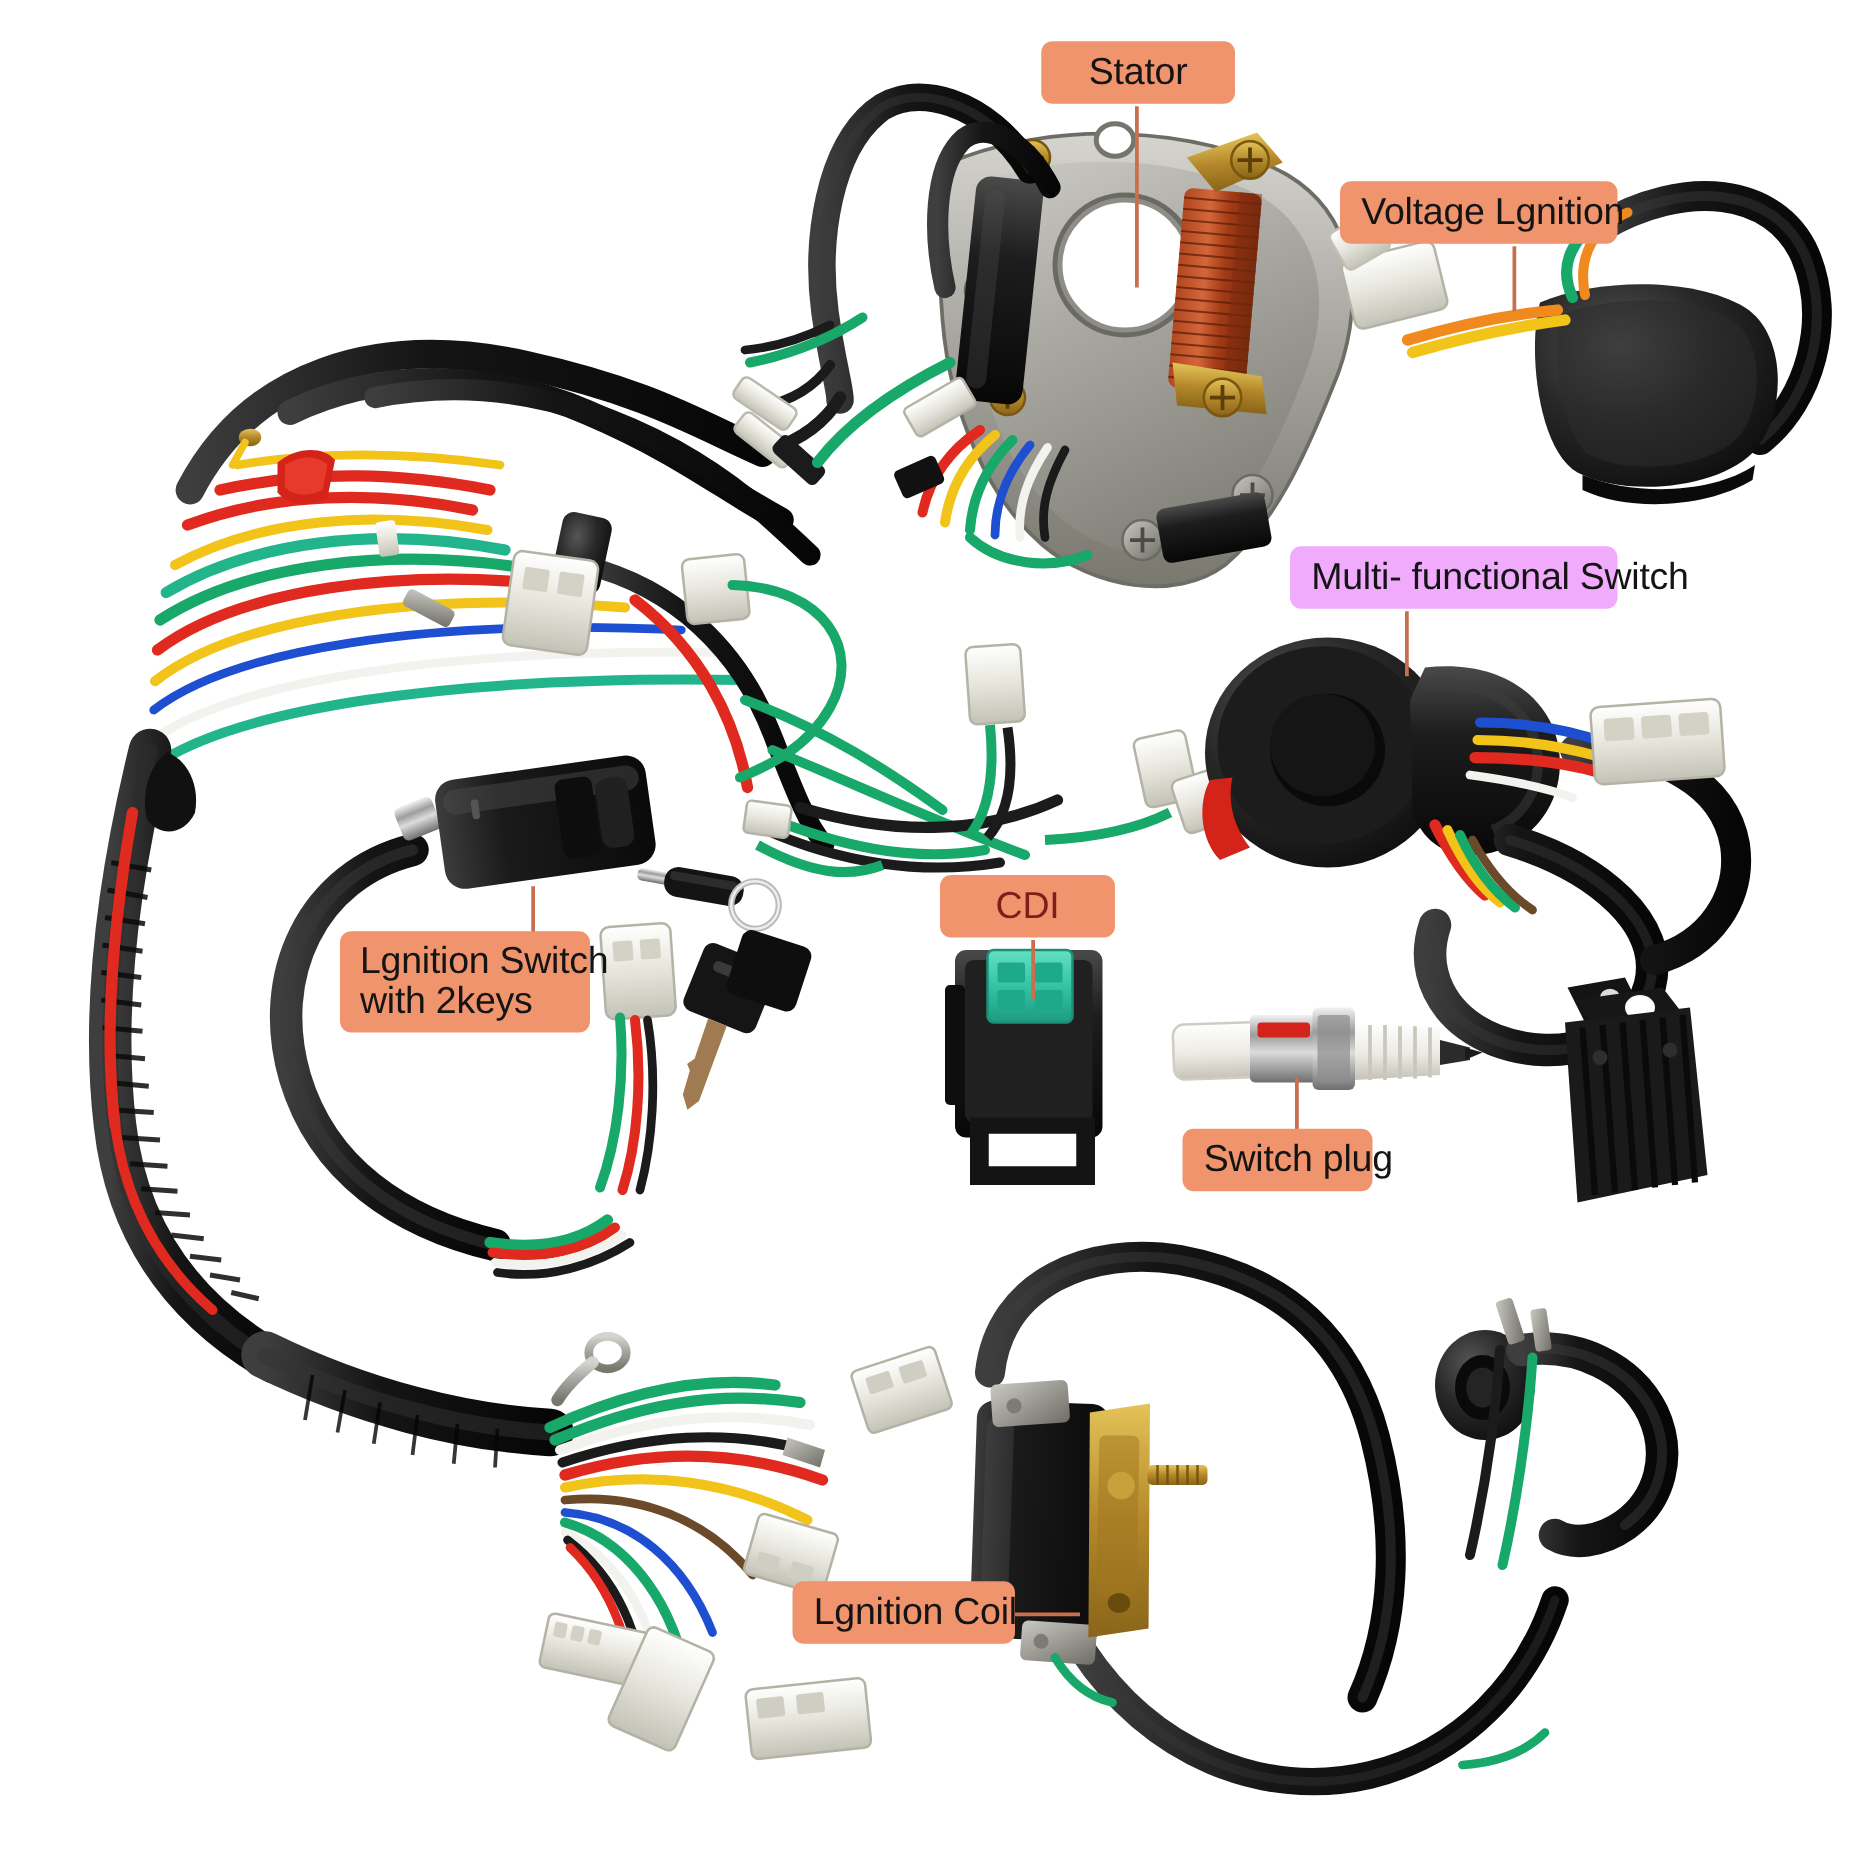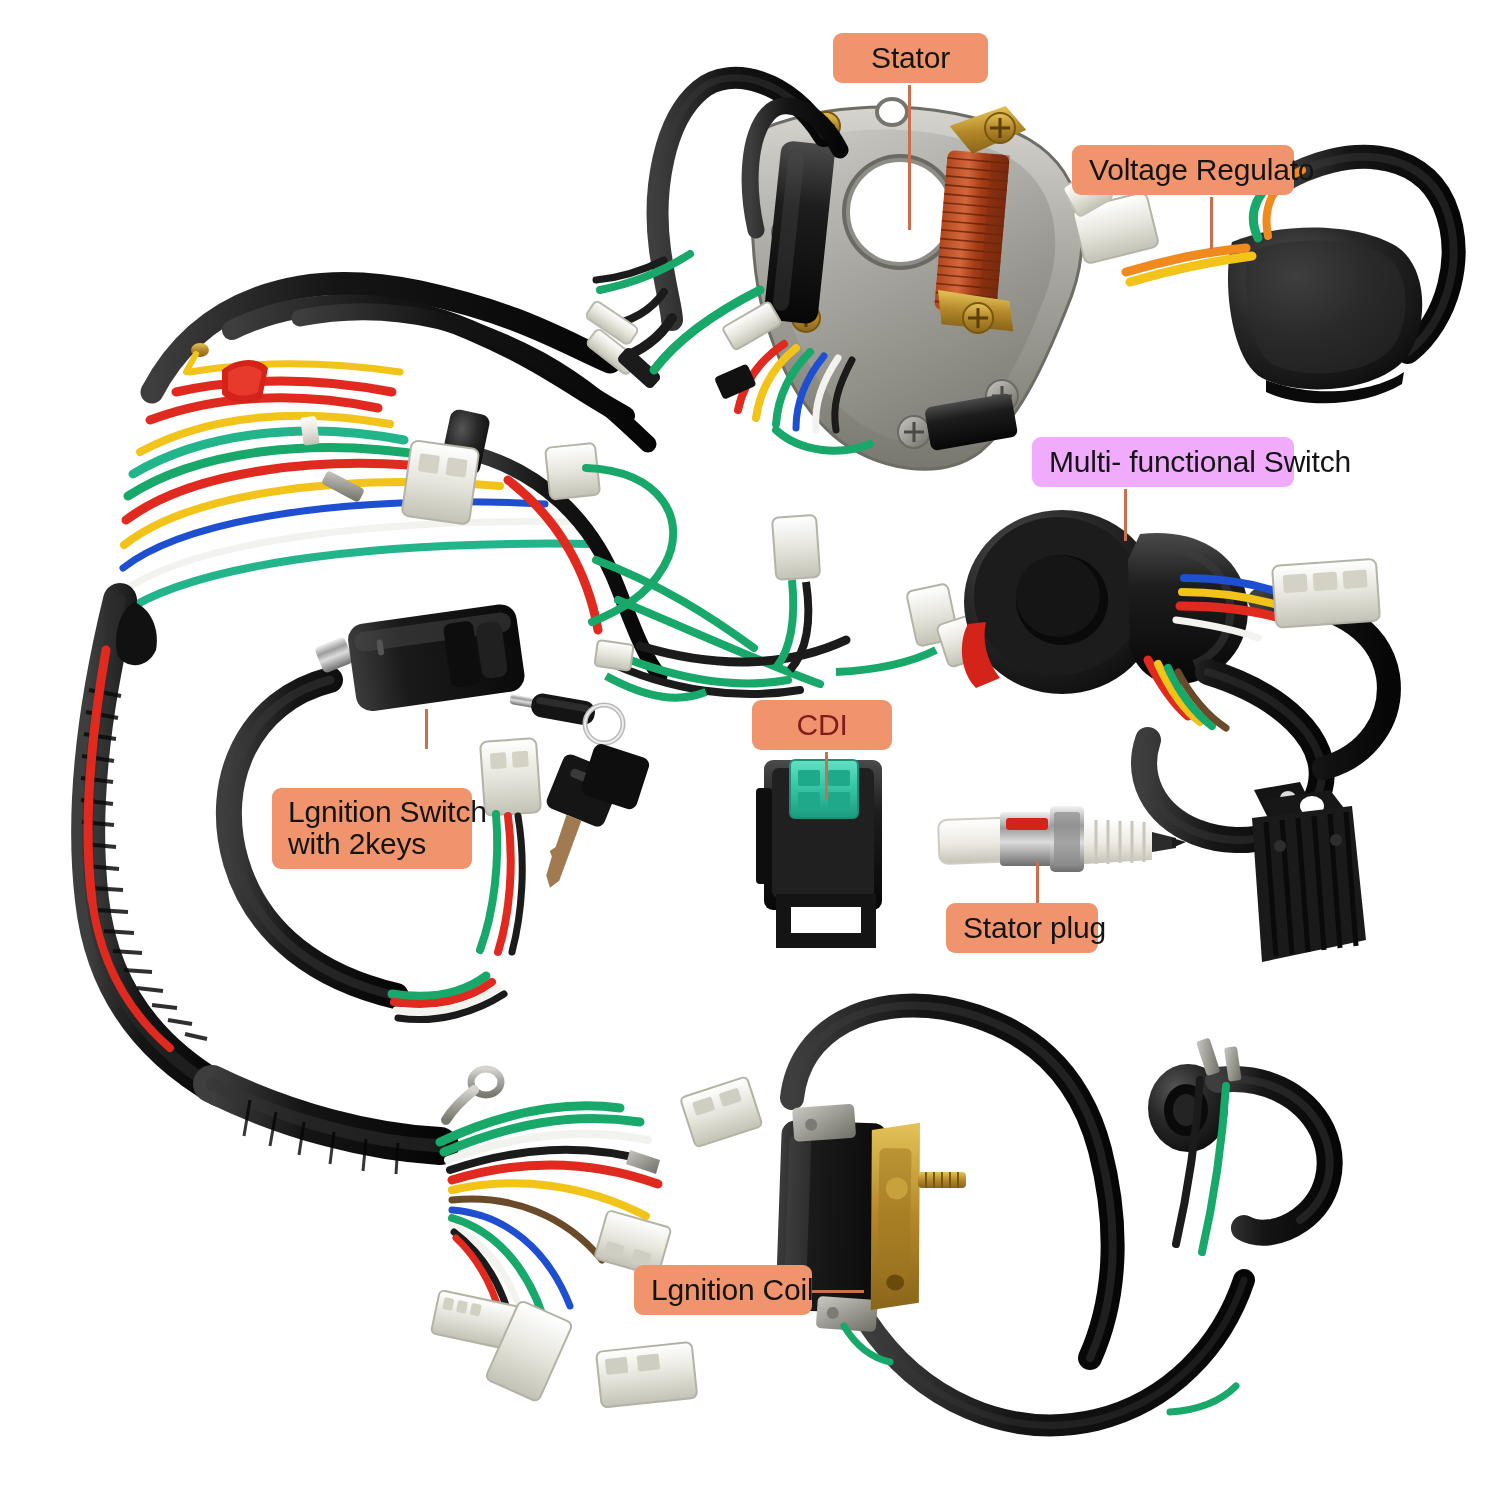--- a/index.html
+++ b/index.html
@@ -29,21 +29,21 @@
     border-radius: 9px;
     font-family: "Liberation Sans", sans-serif;
     font-size: 30px;
     line-height: 31px;
     letter-spacing: -0.2px;
     padding: 9px 17px 10px 17px;
     white-space: pre;
     z-index: 40;
     box-sizing: border-box;
   }
-  .callout.two-line { line-height: 32px; padding: 8px 16px 9px 16px; margin-top: 43px; }
+  .callout.two-line { line-height: 32px; padding: 8px 16px 9px 16px; }
 
   .leader {
     position: absolute;
     background: #C96F4E;
     z-index: 35;
   }
   .leader.v { width: 3px; }
   .leader.h { height: 3px; }
 </style>
 </head>
@@ -632,32 +632,32 @@
       <path d="M1226 1086 C 1222 1146 1212 1208 1202 1252" fill="none" stroke="#17A86A" stroke-width="8" stroke-linecap="round"></path>
     </g>
   </svg>
 
   <div class="layer">
 
     <div class="leader v" style="left: 908px; top: 85px; height: 145px; background: rgb(201, 111, 78);"></div>
     <div class="callout" style="left: 833px; top: 33px; width: 155px; text-align: center; background: rgb(240, 148, 110); color: rgb(20, 20, 20);">Stator</div>
 
     <div class="leader v" style="left: 1210px; top: 197px; height: 52px; background: rgb(201, 111, 78);"></div>
-    <div class="callout" style="left: 1072px; top: 145px; width: 222px; text-align: center; background: rgb(240, 148, 110); color: rgb(20, 20, 20);">Voltage Regulato</div>
+    <div class="callout" style="left: 1072px; top: 145px; width: 222px; text-align: center; background: rgb(240, 148, 110); color: rgb(20, 20, 20);">Voltage Lgnition</div>
 
     <div class="leader v" style="left: 1124px; top: 489px; height: 52px; background: rgb(201, 111, 78);"></div>
     <div class="callout" style="left: 1032px; top: 437px; width: 262px; text-align: center; background: #f0abfc; color: rgb(20, 20, 20);">Multi- functional Switch</div>
 
     <div class="leader v" style="left: 425px; top: 709px; height: 40px; background: rgb(201, 111, 78);"></div>
     <div class="callout two-line" style="left: 272px; top: 745px; width: 200px; text-align: left; background: rgb(240, 148, 110); color: rgb(20, 20, 20);">Lgnition Switch
 with 2keys</div>
 
     <div class="leader v" style="left: 825px; top: 752px; height: 48px; background: rgb(201, 111, 78);"></div>
     <div class="callout" style="left: 752px; top: 700px; width: 140px; text-align: center; background: rgb(240, 148, 110); color: #7f1d1d;">CDI</div>
 
     <div class="leader v" style="left: 1036px; top: 862px; height: 42px; background: rgb(201, 111, 78);"></div>
-    <div class="callout" style="left: 946px; top: 903px; width: 152px; text-align: center; background: rgb(240, 148, 110); color: rgb(20, 20, 20);">Stator plug</div>
+    <div class="callout" style="left: 946px; top: 903px; width: 152px; text-align: center; background: rgb(240, 148, 110); color: rgb(20, 20, 20);">Switch plug</div>
 
     <div class="leader h" style="left: 812px; top: 1290px; width: 52px; background: rgb(201, 111, 78);"></div>
     <div class="callout" style="left: 634px; top: 1265px; width: 178px; text-align: center; background: rgb(240, 148, 110); color: rgb(20, 20, 20);">Lgnition Coil</div>
   </div>
 
 </div>
 
 </body></html>

